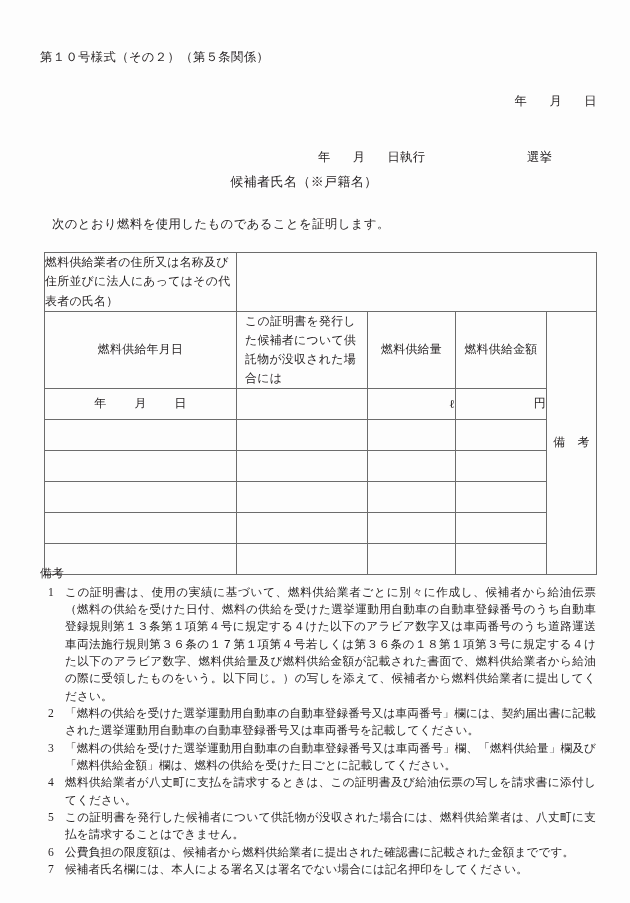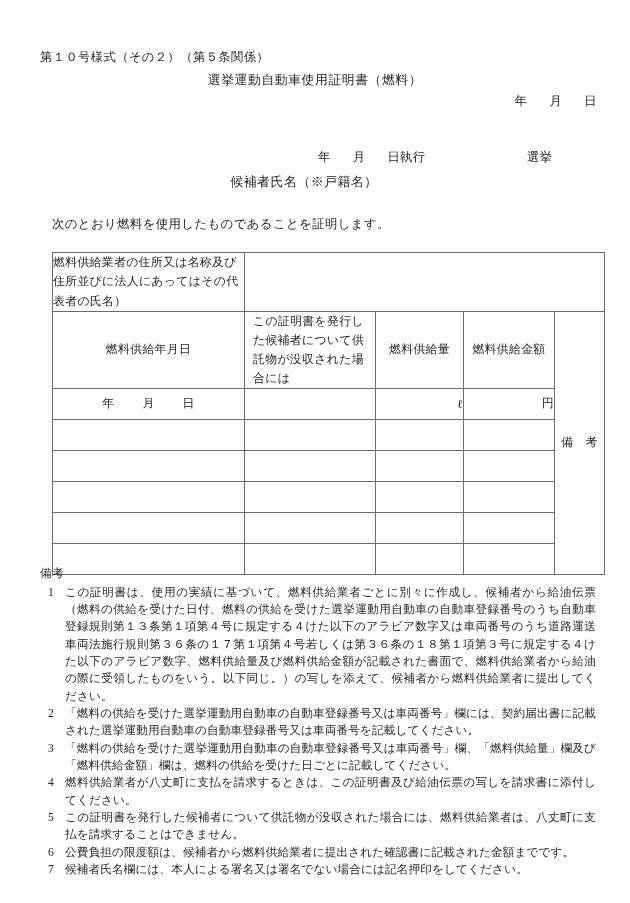--- a/index.html
+++ b/index.html
@@ -95,21 +95,21 @@
     left: 52px;
     top: 216px;
     font-size: 12.4px;
     letter-spacing: 0.4px;
     white-space: nowrap;
   }
 
   
   .form-table-wrap {
     position: absolute;
-    left: 52px;
+    left: 44px;
     top: 252px;
     width: 552px;
   }
   table.form-table {
     border-collapse: collapse;
     width: 552px;
     table-layout: fixed;
   }
   table.form-table td {
     border: 1px solid #6c6c6c;
@@ -182,21 +182,20 @@
     text-indent: 0;
   }
 </style>
 </head>
 <body>
 
 <div class="page">
 
   <div class="form-code">第１０号様式（その２）（第５条関係）</div>
 
-  <div class="doc-title">選挙運動自動車使用証明書（燃料）</div>
 
   <div class="date-line-top">
     <span>年</span><span class="sp"></span><span>月</span><span class="sp"></span><span>日</span>
   </div>
 
   <div class="election-line">
     <div class="inner">
       <span class="exec"><span>年</span><span class="sp"></span><span>月</span><span class="sp"></span><span>日執行</span></span>
       <span class="senkyo">選挙</span>
     </div>

